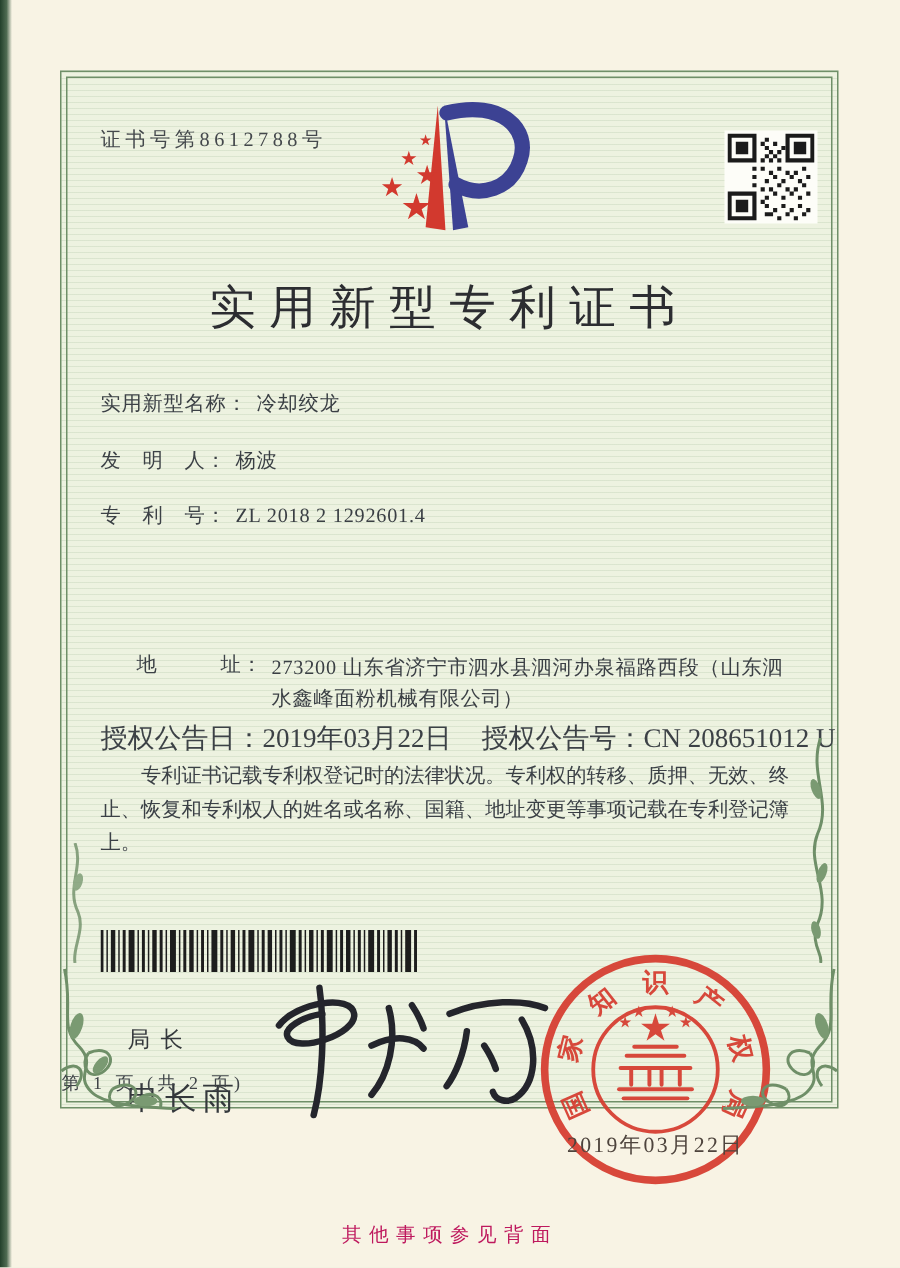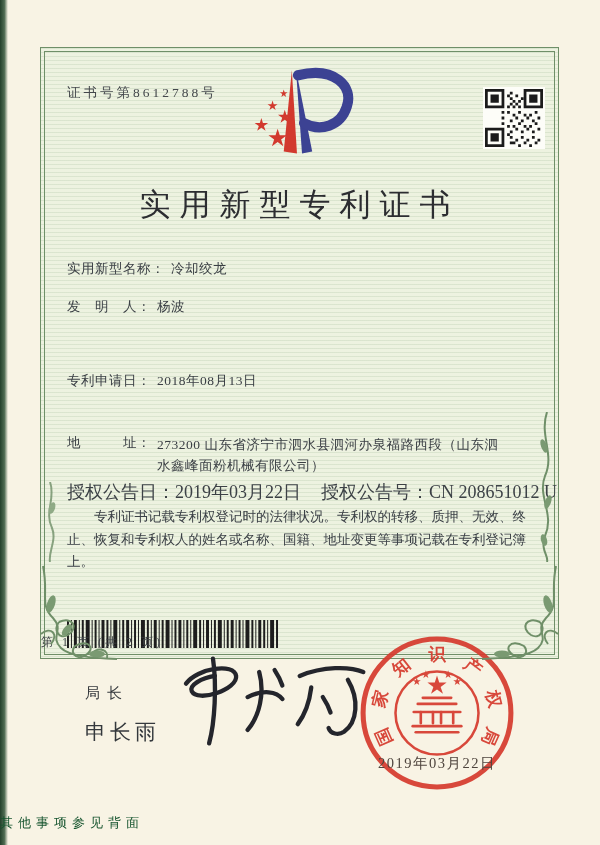--- a/index.html
+++ b/index.html
@@ -7,55 +7,55 @@
     width:600px;height:845px;position:relative;overflow:hidden;
     background:#f8f3e4;
     font-family:"Liberation Serif","DejaVu Serif",serif;
     color:#3c4146;
   }
   .page-edge{
     position:absolute;left:0;top:0;width:8px;height:845px;
     background:linear-gradient(90deg,#23402b 0%,#4f6b52 55%,rgba(79,107,82,0) 100%);
   }
   .frame{
-    position:absolute;left:40px;top:47px;width:519px;height:612px;
+    position:absolute;left:40px;top:47px;width:519px;height:692px;
     border:1px solid #6f8f68;
     outline:1px solid #6f8f68;outline-offset:-5px;
     background-color:#edf2e0;
     background-image:repeating-linear-gradient(180deg,rgba(128,162,122,.17) 0 1px,rgba(0,0,0,0) 1px 4px);
     box-sizing:border-box;
   }
   .cert-no{position:absolute;left:26px;top:36px;font-size:13.5px;letter-spacing:3px;color:#44484c;}
   .logo{position:absolute;left:50%;transform:translateX(-50%);top:16px;width:122px;height:110px;}
   .qr{position:absolute;right:13px;top:39px;width:58px;height:58px;background:#fdfdf8;padding:2px;}
   .title{
     position:absolute;top:136px;left:0;width:100%;text-align:center;
     font-size:31px;letter-spacing:9px;color:#2c2d31;font-weight:400;
   }
   .row{position:absolute;left:26px;font-size:13.5px;letter-spacing:.5px;white-space:nowrap;}
   .row .lbl{display:inline-block;}
   .row .val{display:inline-block;margin-left:6px;color:#3a3f44;}
-  .row-addr{white-space:normal;display:flex;}
+  .row-addr{white-space:normal;display:flex;margin-left:24px;}
   .row-addr .val{width:352px;line-height:21px;vertical-align:top;}
   .r1{top:212px}.r2{top:250px}.r3{top:287px}.r4{top:324px}.r5{top:359px}.r6{top:386px}
   .grant{position:absolute;left:26px;top:432px;font-size:18px;white-space:nowrap;}
   .grant .pair2{position:absolute;left:254px;top:0;text-align:right;}
   .paragraphs{position:absolute;left:26px;top:458px;width:468px;font-size:13.5px;line-height:22.5px;color:#3b4046;}
   .paragraphs p{margin:0;text-indent:2em;}
   .barcode{position:absolute;left:26px;top:572px;width:212px;height:28px;}
   .signer-title{position:absolute;left:44px;top:636px;font-size:15px;letter-spacing:7px;color:#34383c;font-family:Liberation Mono, monospace;}
   .signer-name{position:absolute;left:44px;top:670px;font-size:21px;letter-spacing:4px;color:#34383c;}
   .signature{position:absolute;left:118px;top:596px;width:212px;height:112px;}
   .seal{position:absolute;left:315px;top:584px;width:162px;height:162px;opacity:.93;}
   .seal-date{
     position:absolute;left:305px;top:706px;width:182px;text-align:center;
     font-size:14.5px;letter-spacing:1.5px;color:#4e443d;font-weight:500;
   }
   .page-info{position:absolute;left:0;bottom:7px;width:100%;font-size:12px;letter-spacing:3px;color:#3e4347;}
-  .back-note{position:absolute;left:0;top:814px;width:100%;text-align:left;font-size:13px;letter-spacing:5px;color:#14532d;}
+  .back-note{position:absolute;left:0;top:814px;width:100%;text-align:center;font-size:13px;letter-spacing:5px;color:#be185d;}
   .orn{position:absolute;}
   .orn-bl{left:-2px;bottom:-2px;}
   .orn-br{right:-2px;bottom:-2px;transform:scaleX(-1);}
   .orn-r{right:1px;bottom:96px;}
   .orn-l{left:1px;bottom:96px;transform:scaleX(-1);opacity:.8;}
 </style>
 </head>
 <body>
 
 <svg width="0" height="0" style="position:absolute">
@@ -95,22 +95,22 @@
   </svg>
 
   <div class="title">实用新型专利证书</div>
 
   <div class="row r1">
     <span class="lbl">实用新型名称：</span><span class="val">冷却绞龙</span>
   </div>
   <div class="row r2">
     <span class="lbl">发　明　人：</span><span class="val">杨波</span>
   </div>
-  <div class="row r4">
-    <span class="lbl">专利申请日：</span><span class="val">2018年08月13日</span>
+  <div class="row r3">
+    <span class="lbl">专　利　号：</span><span class="val">ZL 2018 2 1292601.4</span>
   </div>
   <div class="row r6 row-addr">
     <span class="lbl">地　　　址：</span>
       <span class="val">273200 山东省济宁市泗水县泗河办泉福路西段（山东泗水鑫峰面粉机械有限公司）</span>
   </div>
 
   <div class="grant">
     <span>授权公告日：</span><span class="val">2019年03月22日</span>
     <span class="pair2">
       <span>授权公告号：</span><span class="val">CN 208651012 U</span>

